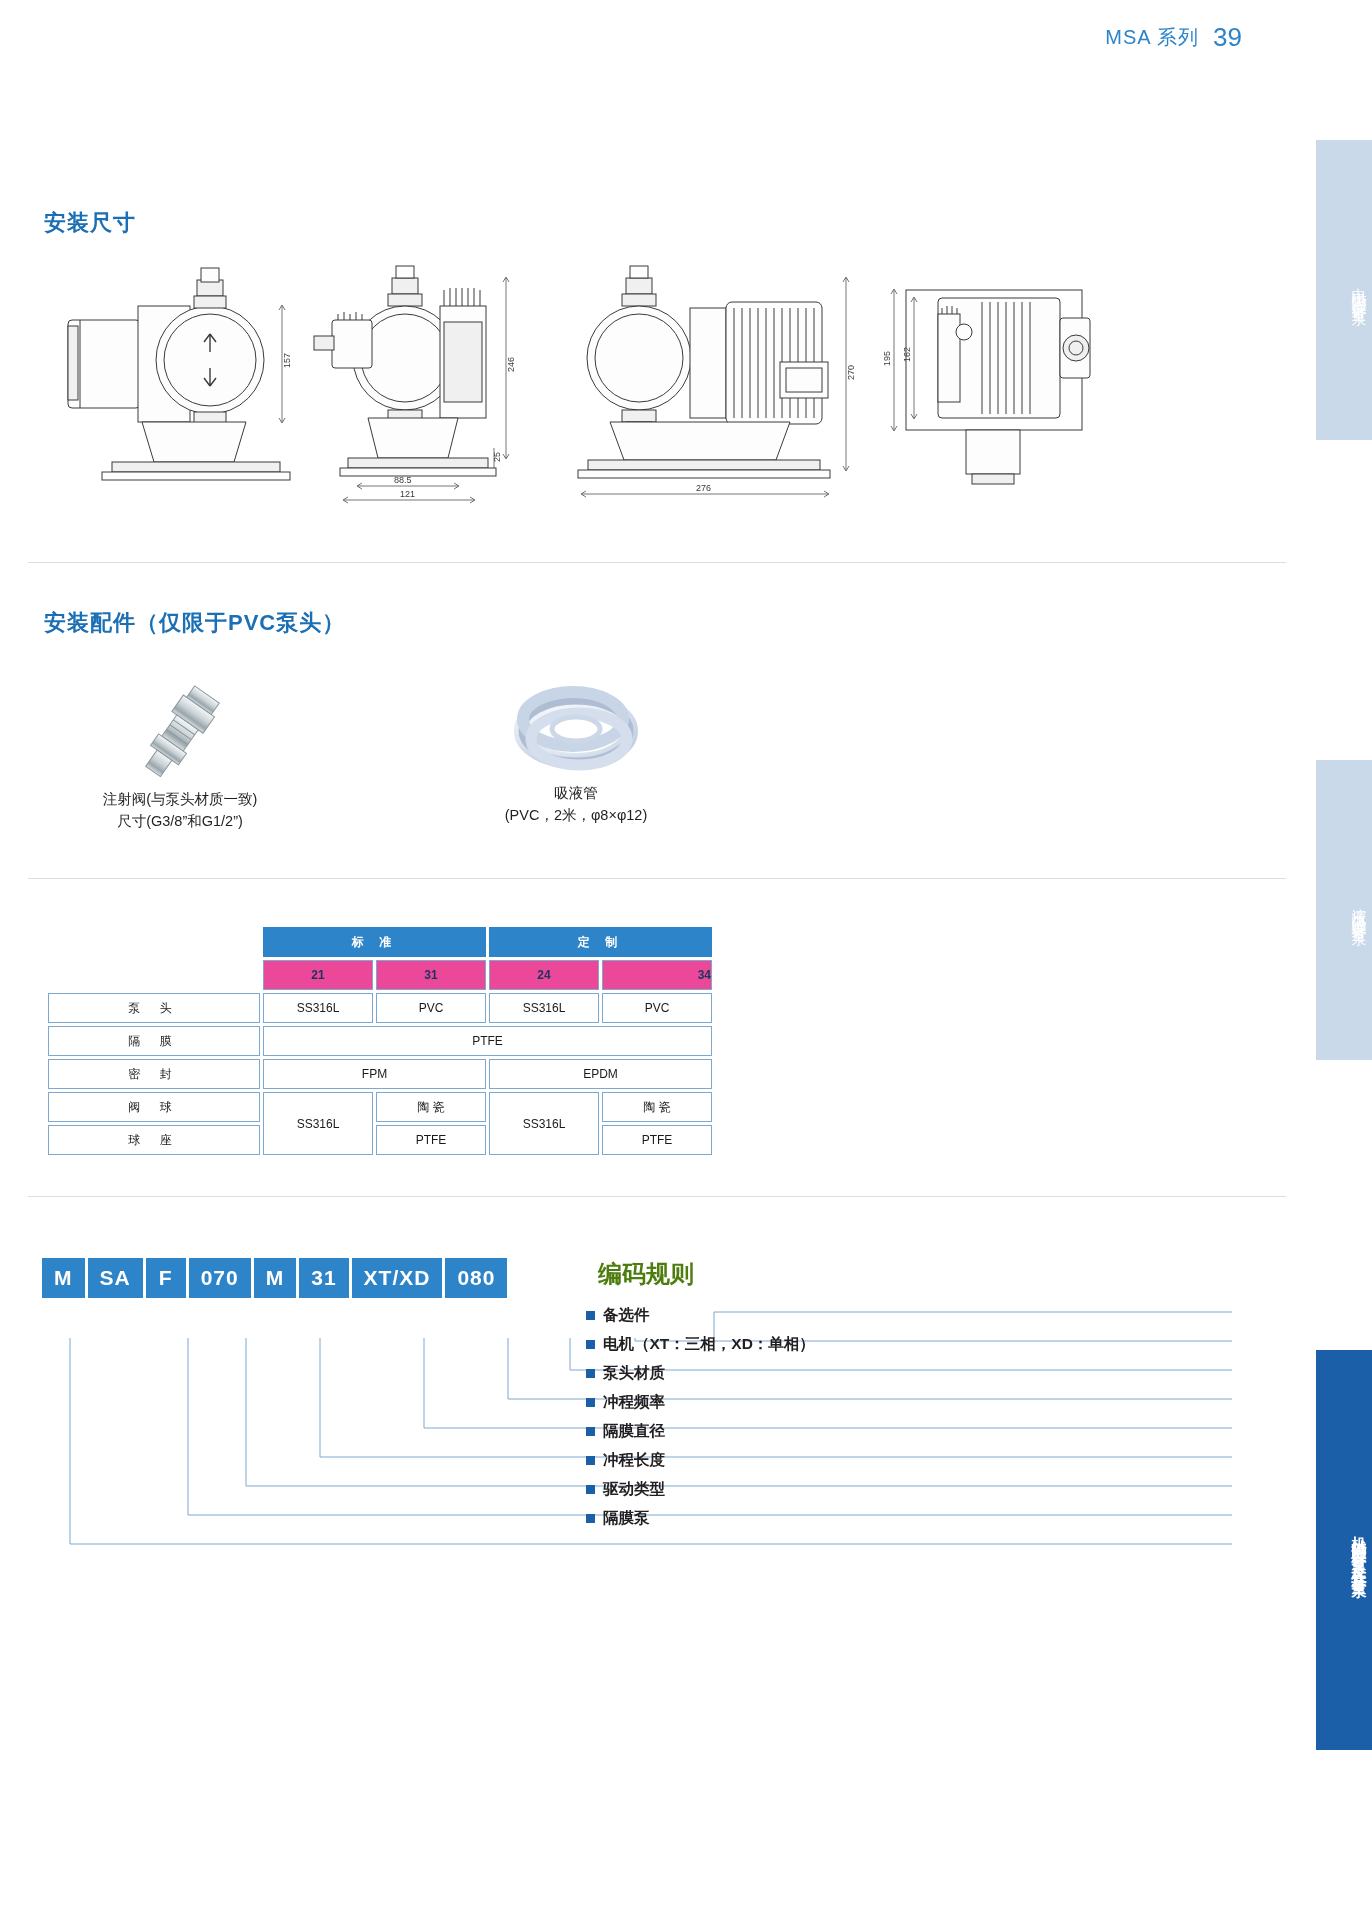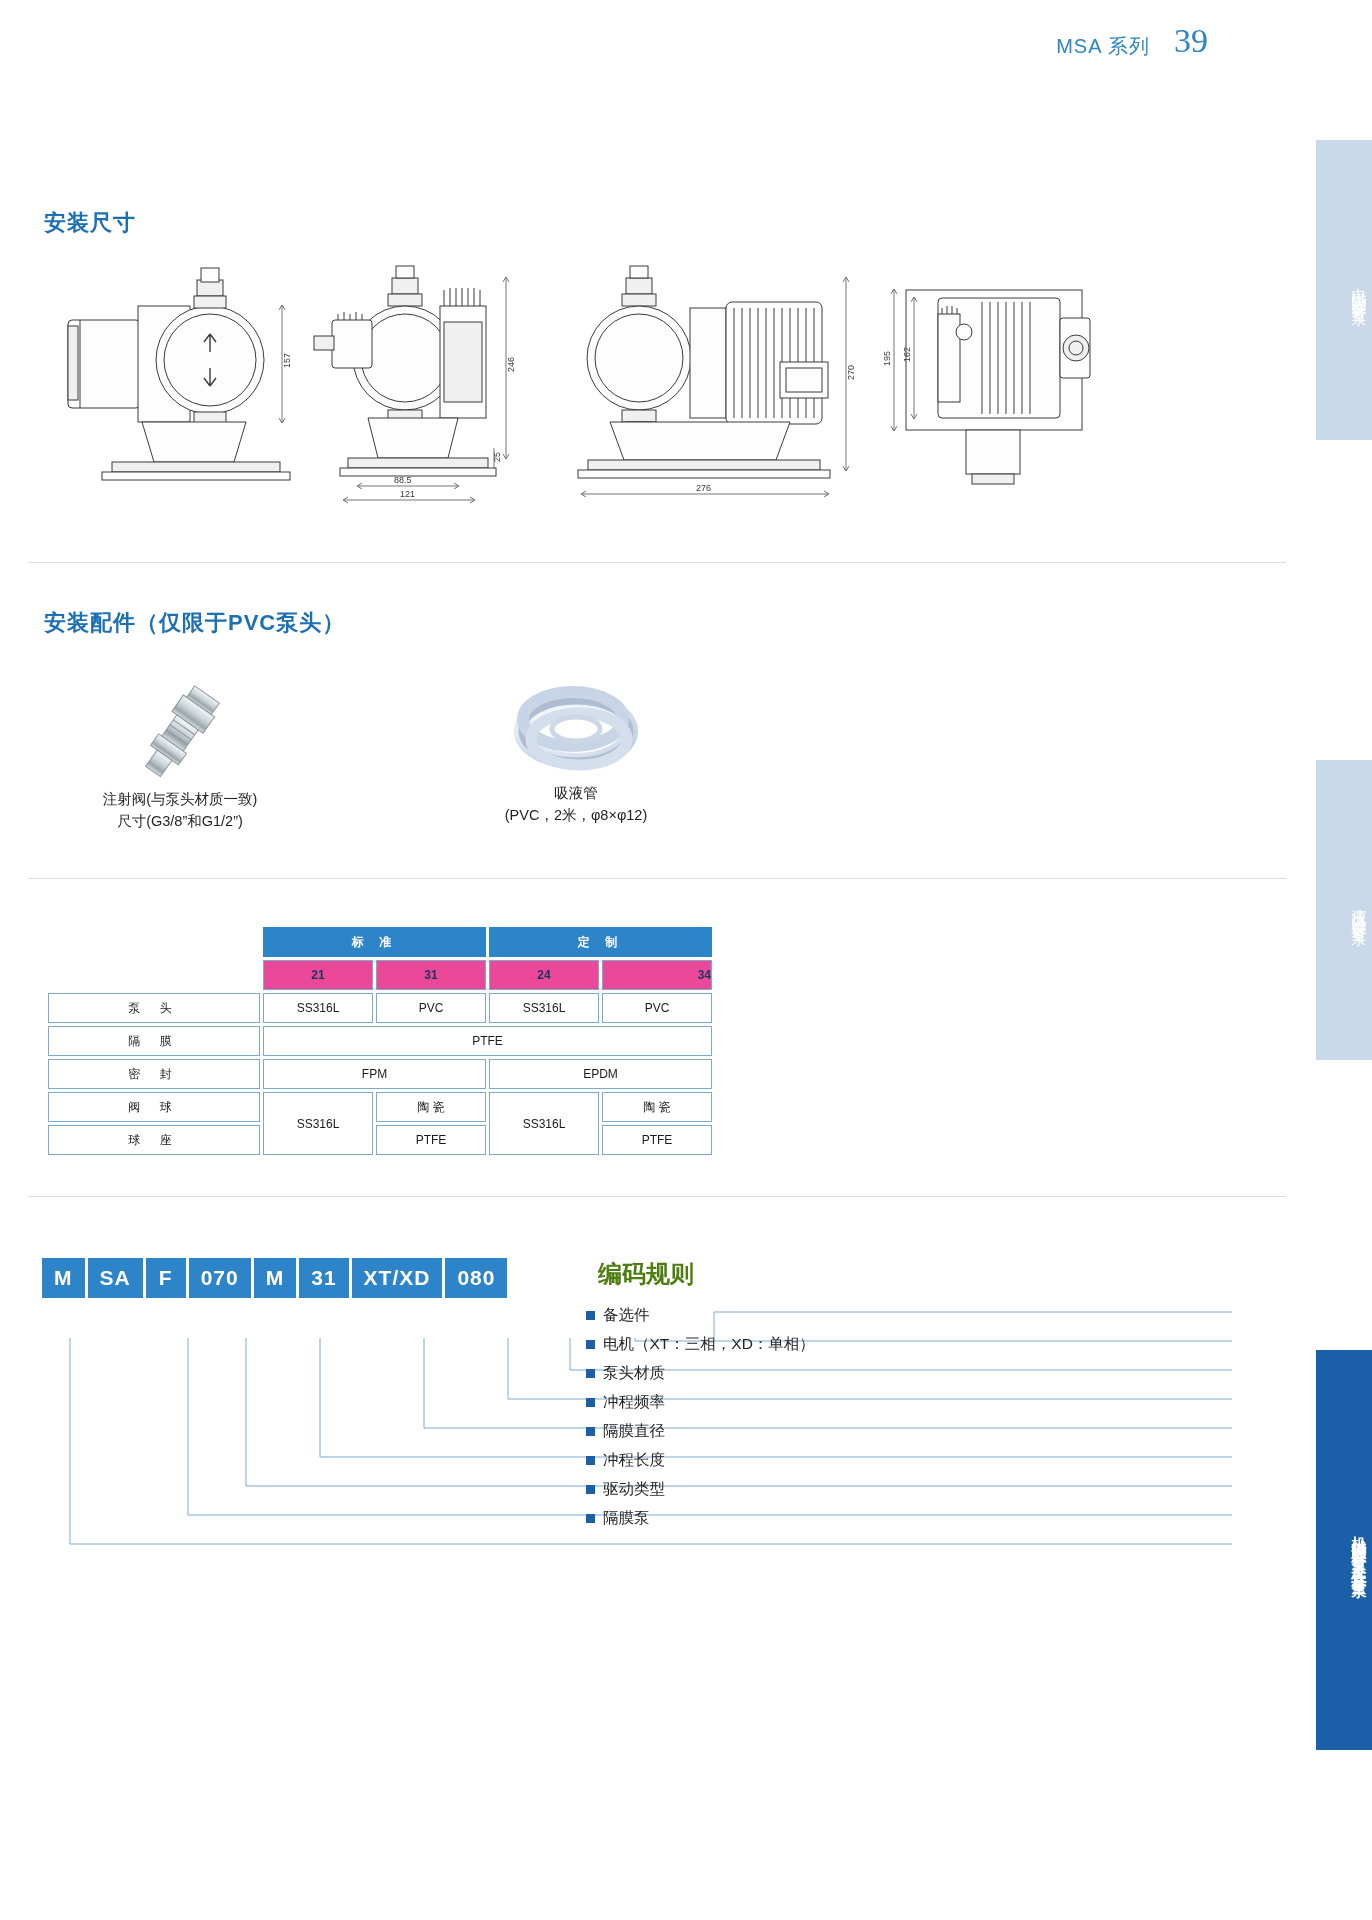--- a/index.html
+++ b/index.html
@@ -5,26 +5,26 @@
   html,body{margin:0;padding:0;}
   body{
     width:1372px;height:1920px;background:#ffffff;
     font-family:"Liberation Sans","DejaVu Sans",sans-serif;
     color:#231f20;position:relative;overflow:hidden;
   }
   .page{position:relative;width:1372px;height:1920px;}
 
   
   .header{
-    position:absolute;top:22px;right:164px;
-    display:flex;align-items:flex-end;gap:24px;
+    position:absolute;top:22px;right:130px;
+    display:flex;align-items:center;gap:14px;
     color:#1b6fb5;
   }
   .header .brand{font-size:20px;letter-spacing:1px;color:#2d84c8;}
-  .header .pageno{font-size:34px;color:#2d84c8;font-weight:400;font-family:Liberation Serif, serif;}
+  .header .pageno{font-size:26px;color:#2d84c8;font-weight:400;}
 
   
   .side{position:absolute;right:0;top:0;width:60px;height:1920px;}
   .tab{
     position:absolute;right:0;width:56px;
     writing-mode:vertical-rl;text-orientation:upright;
     font-size:15px;line-height:26px;letter-spacing:4px;
     text-align:center;padding:14px 0;box-sizing:border-box;
   }
   .tab.t1{top:140px;height:300px;background:#c9d9ea;color:#ffffff;}
@@ -73,21 +73,21 @@
   .code .boxes{display:flex;gap:3px;}
   .code .bx{
     background:#2d84c8;color:#fff;font-weight:bold;font-size:21px;
     height:40px;min-width:40px;display:flex;align-items:center;justify-content:center;
     padding:0 12px;box-sizing:border-box;letter-spacing:1px;
   }
   .code-title{
     position:absolute;left:598px;top:1258px;font-size:24px;font-weight:bold;color:#4d7c0f;
   }
   .legend{position:absolute;left:586px;top:1300px;font-size:15.5px;color:#231f20;}
-  .legend div{height:29px;line-height:29px;}
+  .legend div{height:29px;line-height:29px;font-weight:bold;}
   .legend .sq{display:inline-block;width:9px;height:9px;background:#1a5fa8;margin-right:8px;vertical-align:middle;}
   .leaders{position:absolute;left:42px;top:1296px;width:1200px;height:300px;}
 </style>
 </head>
 <body>
 
 <div class="page">
 
   <div class="header">
     <span class="brand">MSA 系列</span>

